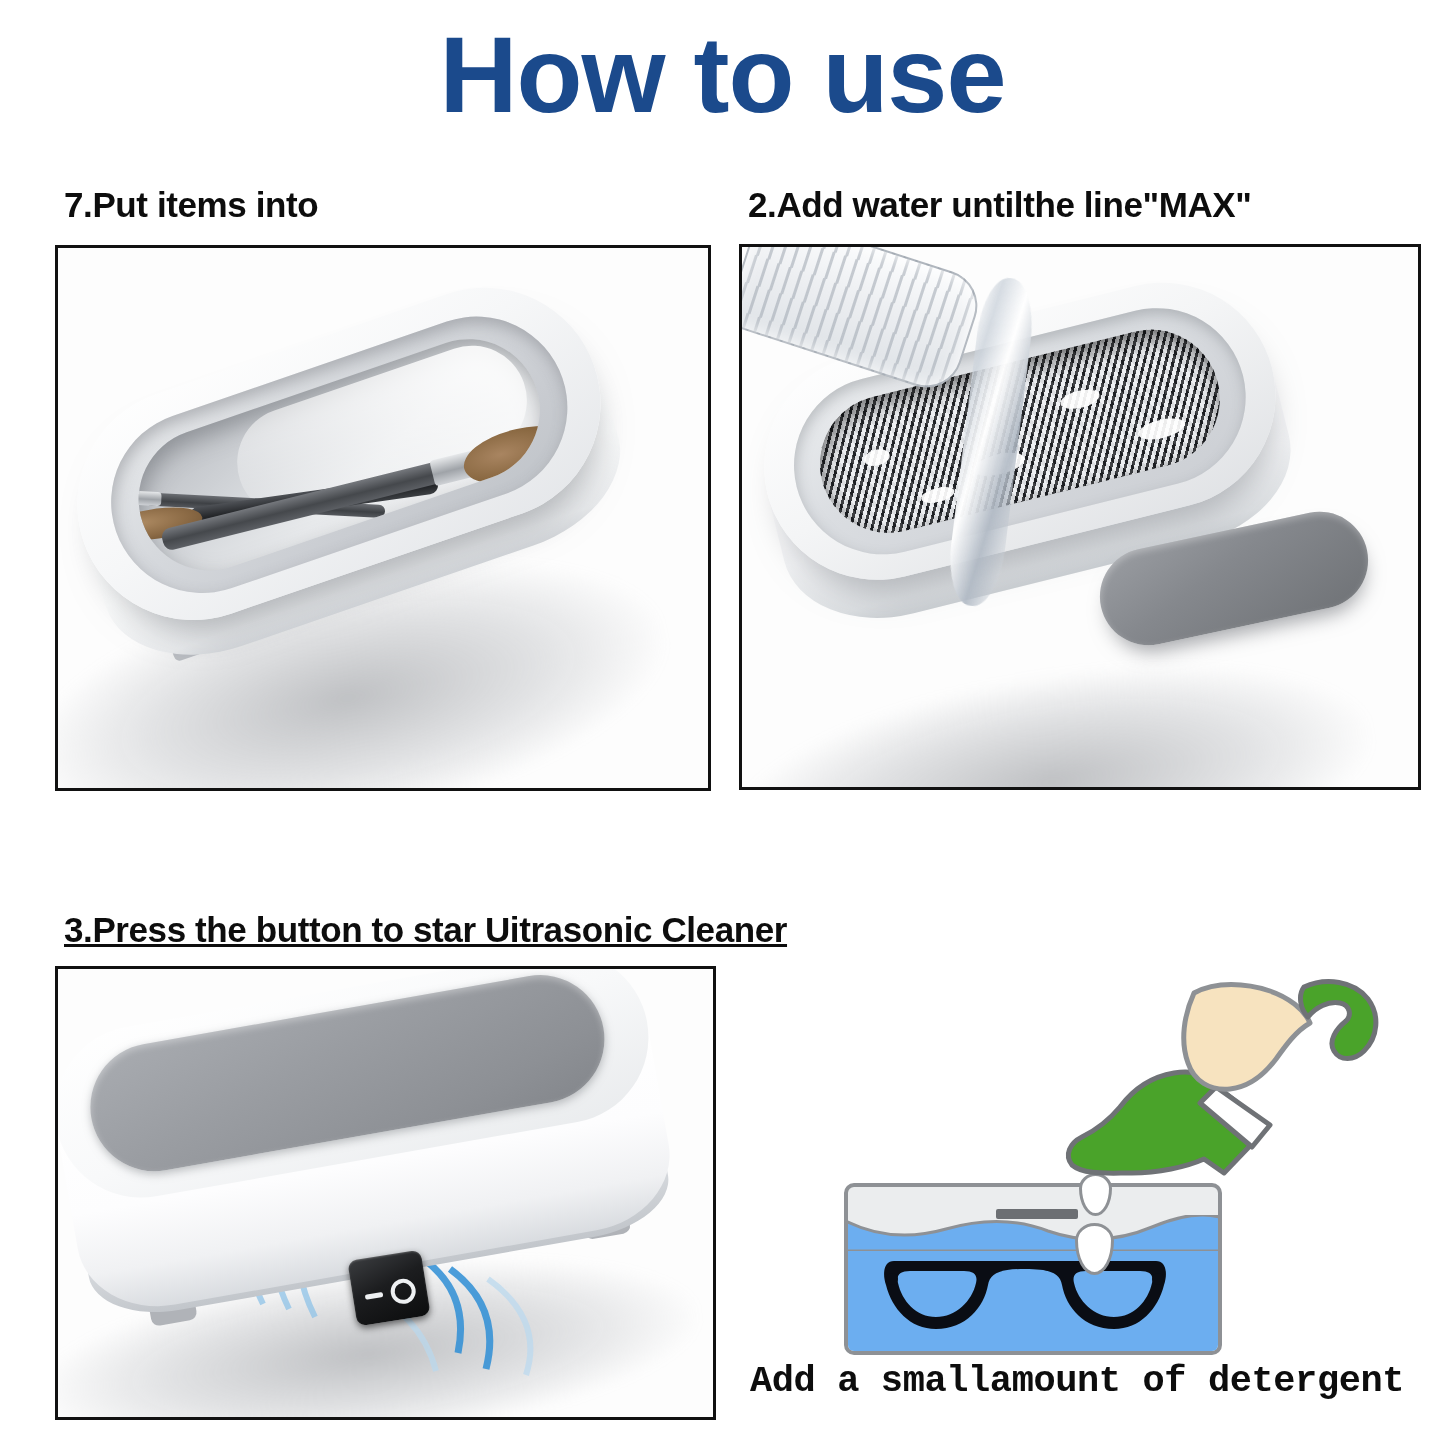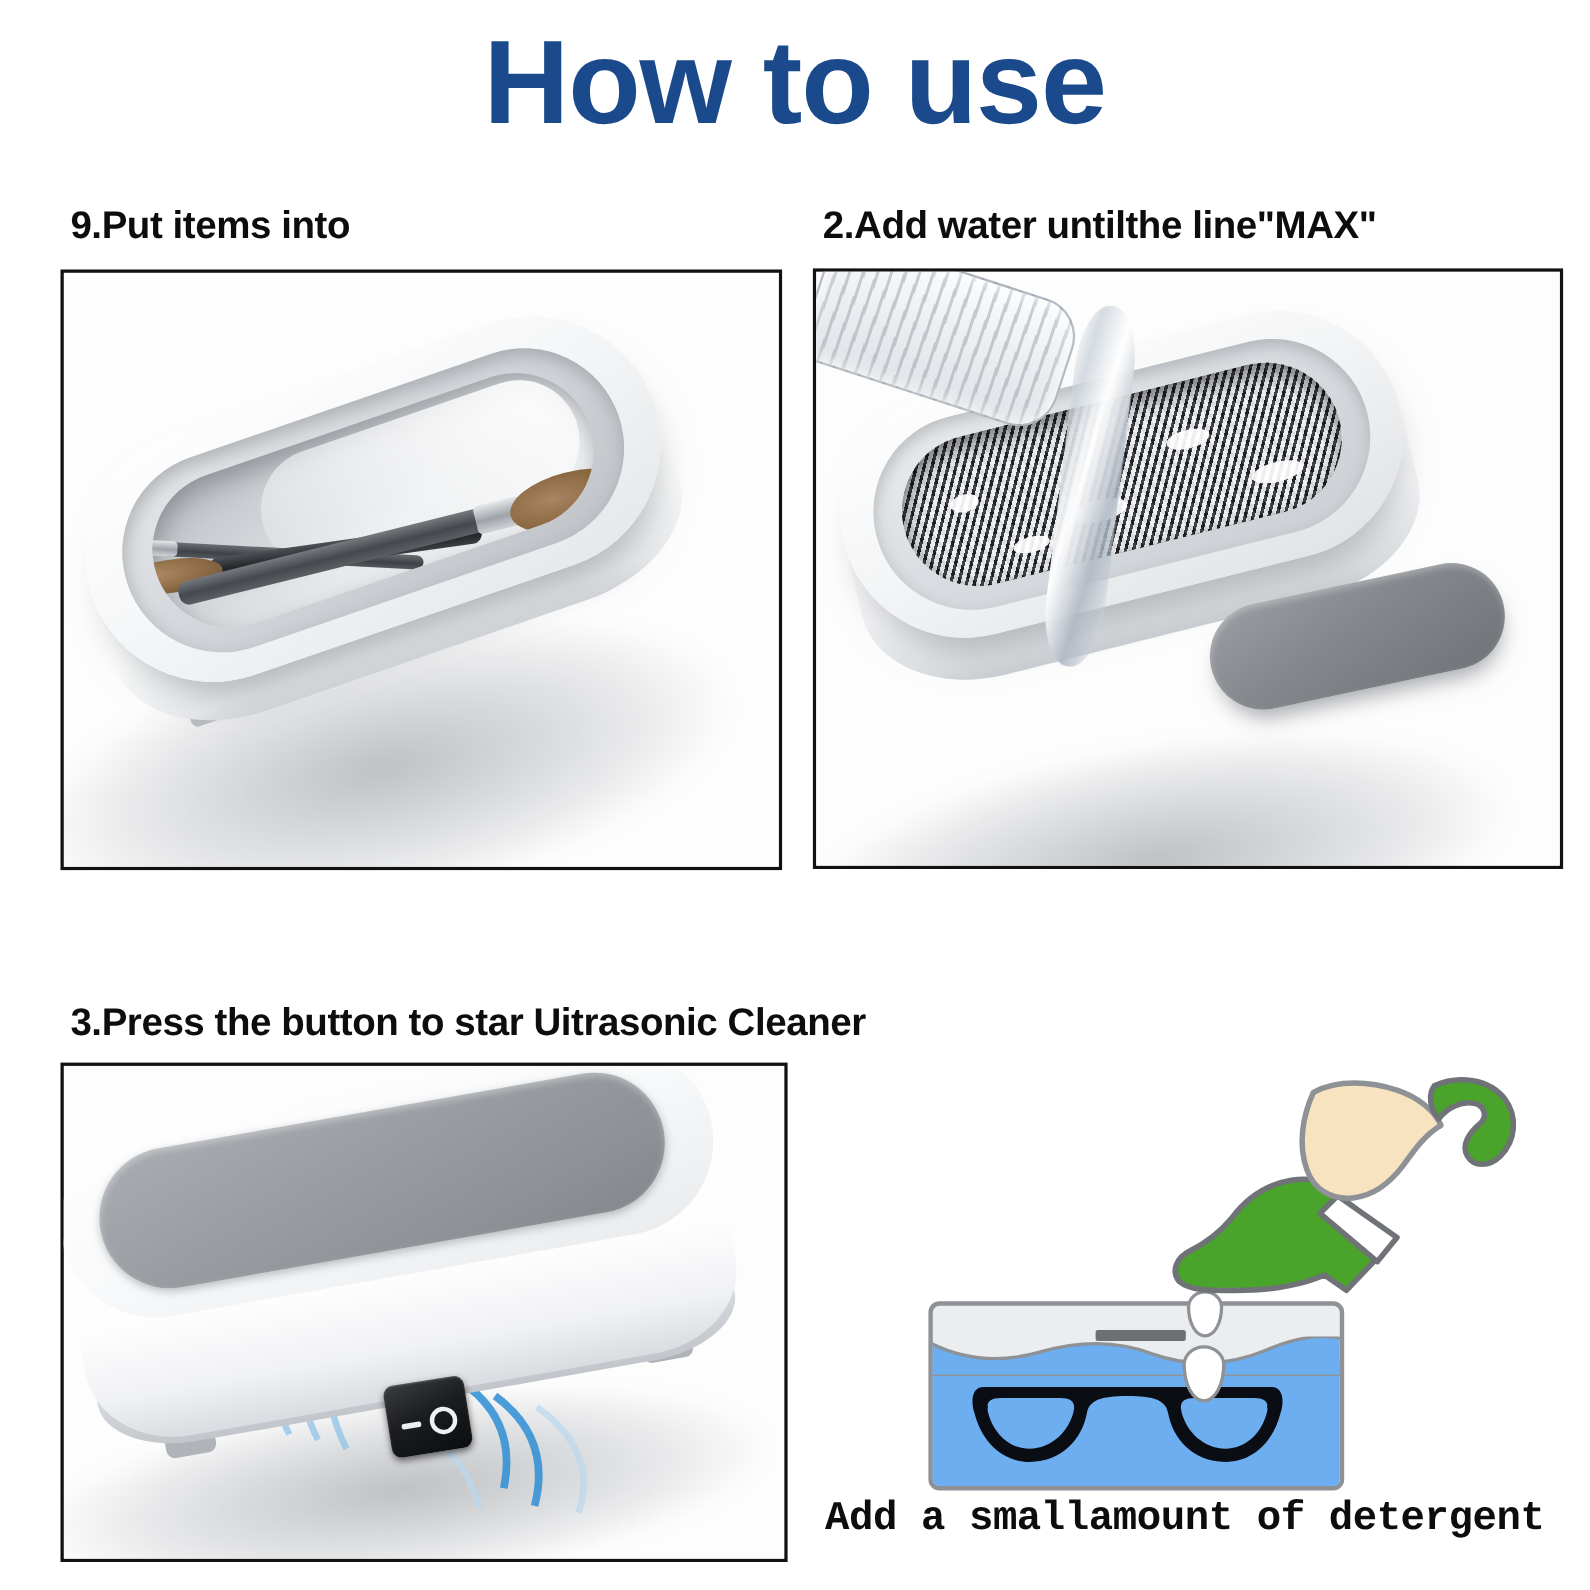--- a/index.html
+++ b/index.html
@@ -35,21 +35,21 @@
   .step-caption {
     position: absolute;
     font-size: 35px;
     font-weight: bold;
     color: #0d0d0d;
     white-space: nowrap;
     letter-spacing: -0.4px;
   }
   #caption-1 { left: 64px;  top: 185px; }
   #caption-2 { left: 748px; top: 185px; }
-  #caption-3 { left: 64px;  top: 910px; }
+  #caption-3 { left: 64px;  top: 910px; text-decoration: underline; }
   #caption-4 {
     left: 750px;
     top: 1360px;
     font-size: 37px;
     font-family: Liberation Mono, monospace;
   }
 
   
   .panel {
     position: absolute;
@@ -378,21 +378,21 @@
     position: absolute;
     left: 318px; top: 0px;
     width: 230px; height: 180px;
   }
 </style>
 </head>
 <body>
 
 <div id="page-title">How to use</div>
 
-<div id="caption-1" class="step-caption">9.Put items into</div>
+<div id="caption-1" class="step-caption">7.Put items into</div>
 
 <div id="panel-1" class="panel">
   <div class="photo-stage">
     <div id="p1-shadow" class="floor-shadow"></div>
 
     <div id="p1-body">
       <div class="tub-foot" style="left:48px;  top:246px; width:52px;"></div>
       <div class="tub-foot" style="left:432px; top:238px; width:52px;"></div>
 
       <div class="tub-wall"></div>

